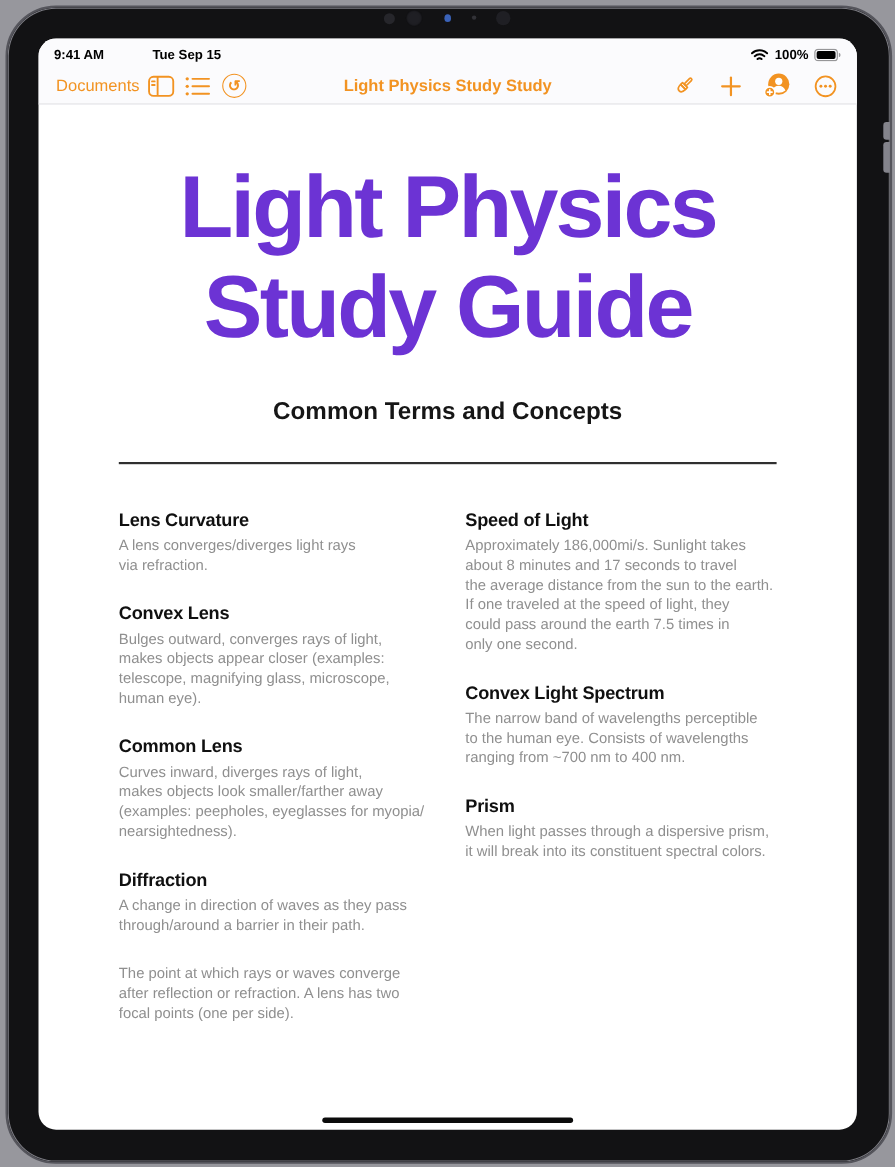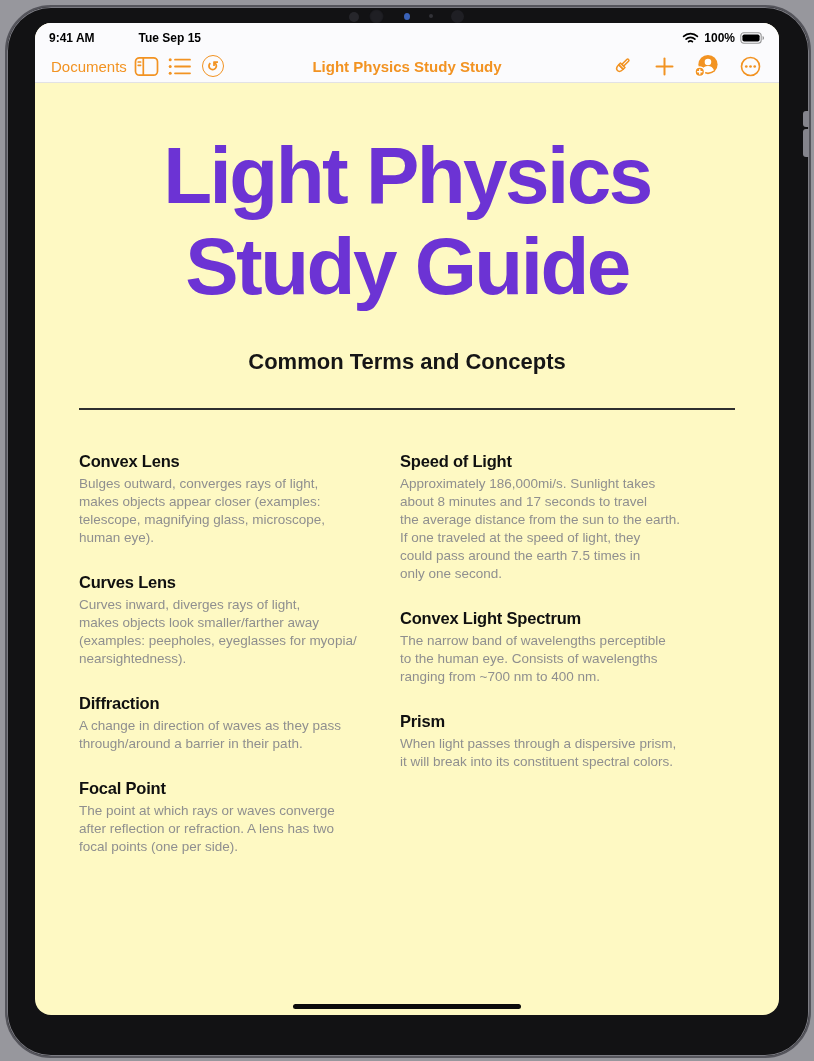--- a/index.html
+++ b/index.html
@@ -12,22 +12,22 @@
   
   .device{
     position:absolute;left:5px;top:5px;width:802px;height:1049px;
     background:#121214;border:2px solid #55555c;border-radius:46px;
     box-shadow:0 0 0 1px #7c7c83 inset;
   }
   .cam-dot{position:absolute;border-radius:50%;}
   .side-btn{position:absolute;right:0;width:6px;background:#84848c;border-radius:3px 0 0 3px;}
   
   .screen{
-    position:absolute;left:35px;top:23px;width:744px;height:992px;
-    background:#fef9c3;border-radius:16px;overflow:hidden;
+    position:absolute;left:35px;top:35px;width:744px;height:992px;
+    background:#ffffff;border-radius:16px;overflow:hidden;
   }
   
   .status-bar{
     height:25px;display:flex;align-items:center;justify-content:space-between;
     padding:2px 14px 0 14px;font-size:12px;font-weight:700;color:#000;
     background:#fbfbfd;
   }
   .status-left{display:flex;gap:8px;align-items:center;}
   .status-date{font-weight:600;margin-left:36px;}
   .status-right{display:flex;gap:5px;align-items:center;font-weight:600;}
@@ -43,21 +43,21 @@
     position:absolute;left:0;right:0;text-align:center;
     font-size:15px;font-weight:700;color:var(--accent);pointer-events:none;
   }
   .icon-btn{display:flex;align-items:center;justify-content:center;width:26px;height:26px;}
   .undo-circle{
     width:20px;height:20px;border:1.7px solid var(--accent);border-radius:50%;
     display:flex;align-items:center;justify-content:center;
     color:var(--accent);font-size:14px;font-weight:700;line-height:1;
   }
   
-  .page{padding:0 44px;}
+  .page{padding:0 73px;}
   .doc-title{
     margin-top:47px;text-align:center;color:var(--purple);
     font-size:80px;line-height:91px;letter-spacing:-2.5px;
   }
   .doc-title .t1{font-weight:700;display:block;}
   .doc-title .t2{font-weight:700;display:block;}
   .doc-subtitle{margin-top:37px;text-align:center;font-size:22px;font-weight:700;color:#161616;}
   .doc-rule{margin-top:33px;border:none;border-top:2px solid #2f2f2f;}
   .columns{display:flex;margin-top:42px;}
   .col{flex:1;}
@@ -188,40 +188,44 @@
     <div class="doc-title">
       <span class="t1">Light Physics</span>
       <span class="t2">Study Guide</span>
     </div>
     <div class="doc-subtitle">Common Terms and Concepts</div>
     <hr class="doc-rule">
 
     <div class="columns">
       <div class="col left">
         <div class="section">
+          <h3>Lens Curvature</h3>
+          <p>A lens converges/diverges light rays
+via refraction.</p>
+        </div>
+        <div class="section">
           <h3>Convex Lens</h3>
           <p>Bulges outward, converges rays of light,
 makes objects appear closer (examples:
 telescope, magnifying glass, microscope,
 human eye).</p>
         </div>
         <div class="section">
-          <h3>Curves Lens</h3>
+          <h3>Common Lens</h3>
           <p>Curves inward, diverges rays of light,
 makes objects look smaller/farther away
 (examples: peepholes, eyeglasses for myopia/
 nearsightedness).</p>
         </div>
         <div class="section">
           <h3>Diffraction</h3>
           <p>A change in direction of waves as they pass
 through/around a barrier in their path.</p>
         </div>
         <div class="section">
-          <h3>Focal Point</h3>
           <p>The point at which rays or waves converge
 after reflection or refraction. A lens has two
 focal points (one per side).</p>
         </div>
       </div>
       <div class="col right">
         <div class="section">
           <h3>Speed of Light</h3>
           <p>Approximately 186,000mi/s. Sunlight takes
 about 8 minutes and 17 seconds to travel

